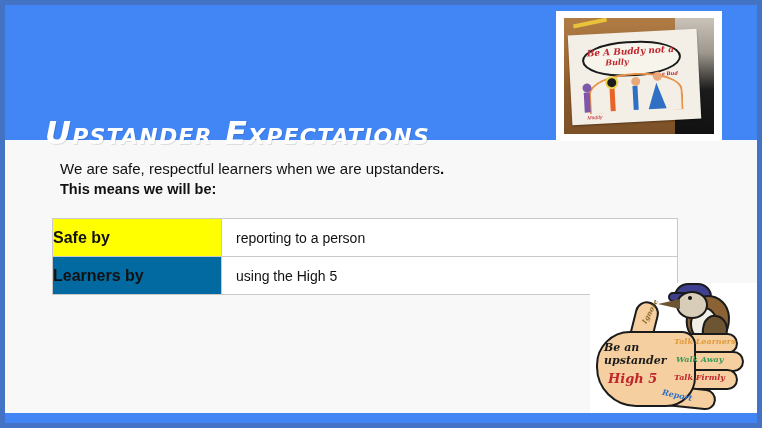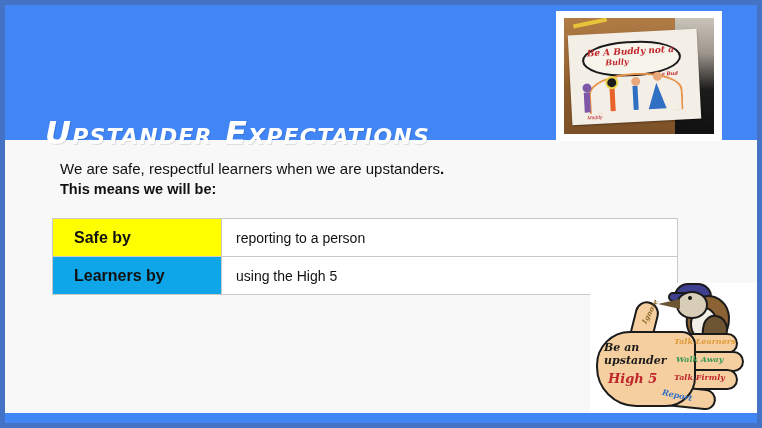--- a/index.html
+++ b/index.html
@@ -129,21 +129,21 @@
     height:38px;
     vertical-align:middle;
     padding:0 0 0 10px;
     box-sizing:border-box;
   }
   .exp-table td.label{
     width:169px;
     font-size:16px;
     font-weight:bold;
     color:#111;
-    padding-left:21px;
+    padding-left:0;
   }
   .exp-table td.value{
     background:#ffffff;
     font-size:14px;
     color:#111;
     padding-left:14px;
   }
 
   
   .high5-frame{
@@ -265,21 +265,21 @@
 
     <div class="sub-line">This means we will be:</div>
 
     <table class="exp-table">
       <tbody>
         <tr>
           <td class="label" style="background: rgb(255, 255, 0);">Safe by</td>
           <td class="value">reporting to a person</td>
         </tr>
         <tr>
-          <td class="label" style="background: #0ea5e9;">Learners by</td>
+          <td class="label" style="background: #0369a1;">Learners by</td>
           <td class="value">using the High 5</td>
         </tr>
       </tbody>
     </table>
   </div>
 
   <div class="high5-frame">
     <div class="high5">
       <div class="h5-bird-cap"></div>
       <div class="h5-bird-brim"></div>

